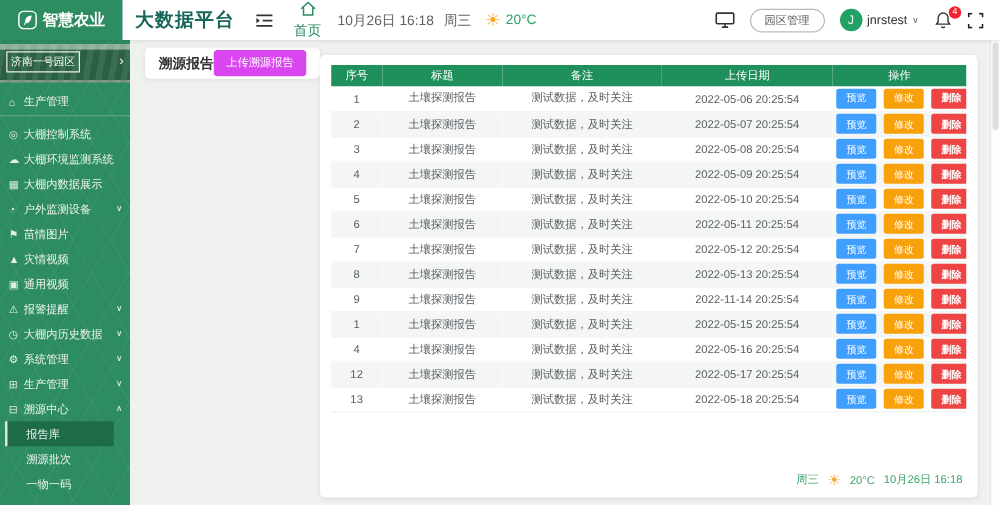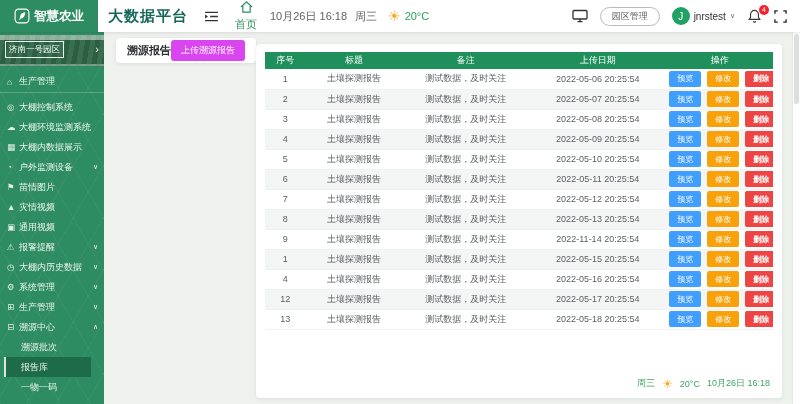--- a/index.html
+++ b/index.html
@@ -198,25 +198,25 @@
           <div class="menu-item">
             <span class="mi-icon">⊞</span>
             <span class="mi-label">生产管理</span>
             <span class="mi-chev">∨</span>
           </div>
           <div class="menu-item">
             <span class="mi-icon">⊟</span>
             <span class="mi-label">溯源中心</span>
             <span class="mi-chev">∧</span>
           </div>
+          <div class="submenu-item active">
+            <span>报告库</span>
+          </div>
           <div class="submenu-item">
             <span>溯源批次</span>
-          </div>
-          <div class="submenu-item active">
-            <span>报告库</span>
           </div>
           <div class="submenu-item">
             <span>一物一码</span>
           </div>
         </nav>
     </aside>
 
     <main class="main">
       <div class="title-card">
         <span class="page-title">溯源报告</span>

